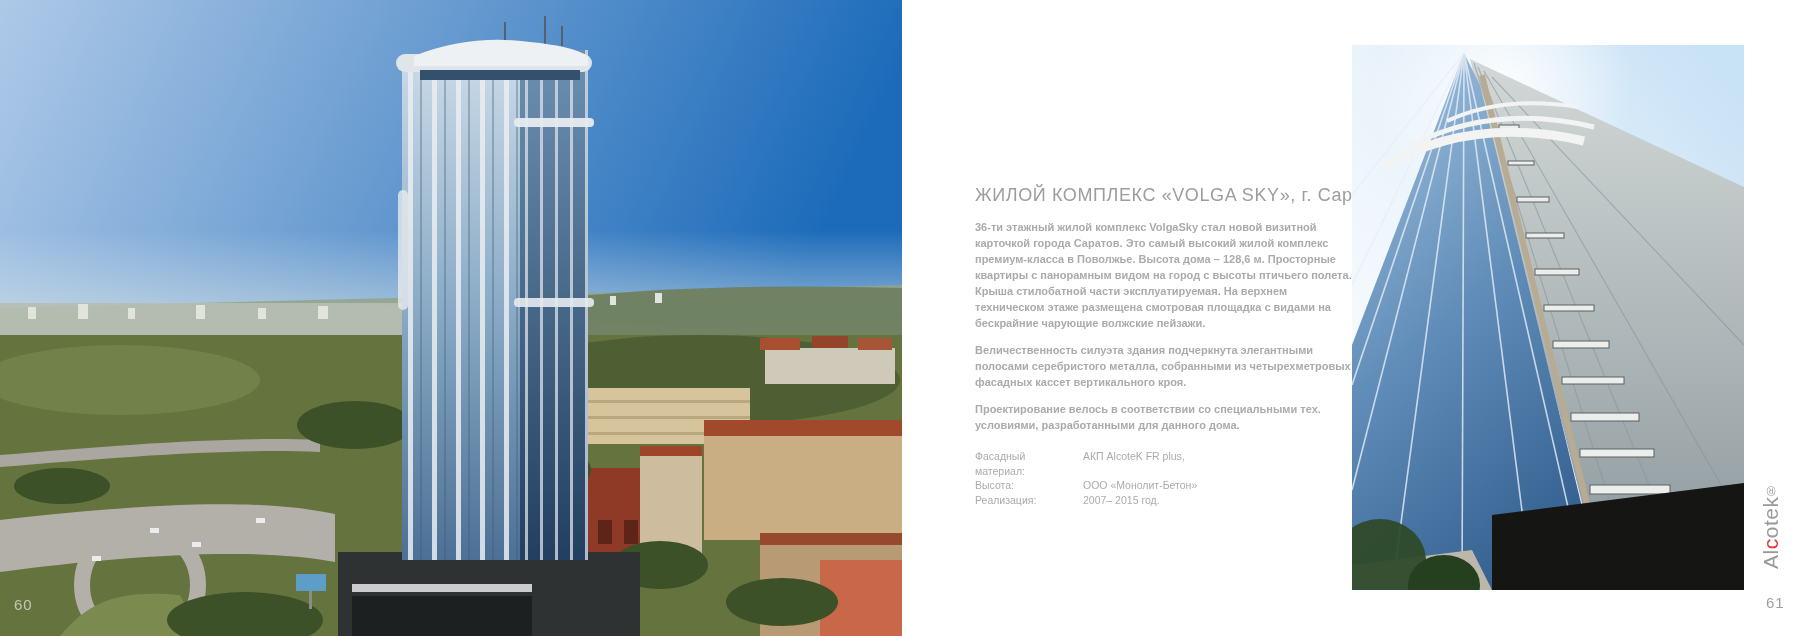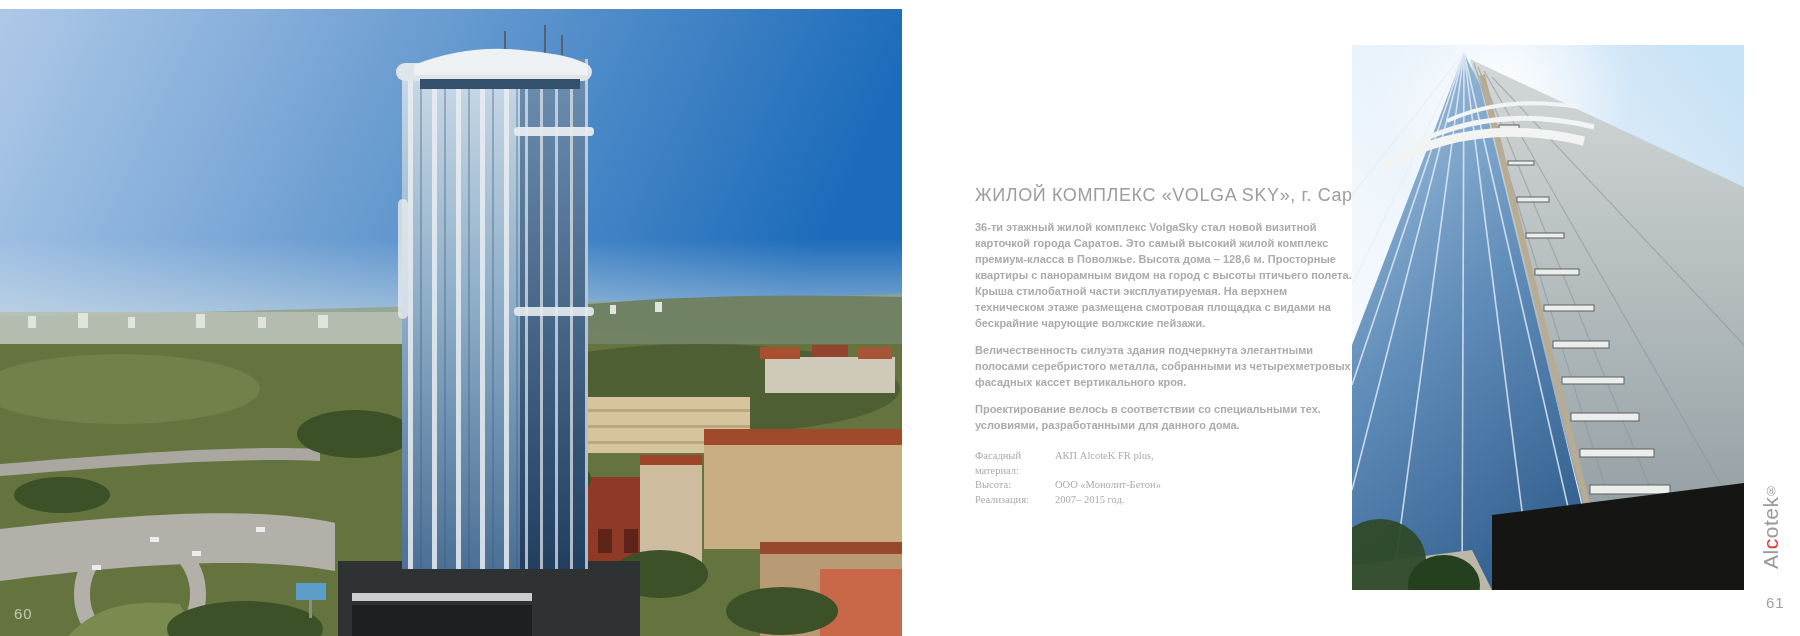--- a/index.html
+++ b/index.html
@@ -1,40 +1,40 @@
 <!DOCTYPE html>
 <html lang="ru"><head>
 <meta charset="utf-8">
 <style>
   html,body{margin:0;padding:0;background:#ffffff;}
   .spread{
     position:relative;width:1800px;height:636px;overflow:hidden;
     background:#ffffff;font-family:"Liberation Sans",sans-serif;
   }
   
-  .photo-left{position:absolute;left:0;top:9px;width:902px;height:488px;}
+  .photo-left{position:absolute;left:0;top:0;width:902px;height:488px;}
   .photo-left svg{display:block;}
   .page-num-left{
     position:absolute;left:14px;top:596px;font-size:15px;letter-spacing:1px;
     color:rgba(255,255,255,0.60);
   }
   
   .article{position:absolute;left:975px;top:185px;width:380px;color:#a7a9ab;}
   .article h1{
     margin:0 0 13px 0;font-size:18px;font-weight:normal;color:#9b9d9f;
     letter-spacing:0.6px;white-space:nowrap;
   }
   .article p{
     margin:0 0 11px 0;font-size:11px;line-height:16px;font-weight:bold;
     color:#a9abad;
   }
   .specs{margin-top:16px;font-size:10.5px;line-height:14.5px;color:#a9abad;}
-  .spec-row{display:flex;font-family:Liberation Serif, serif;}
+  .spec-row{display:flex;}
   .spec-label{width:80px;flex:0 0 80px;}
-  .spec-value{flex:1;}
+  .spec-value{flex:1;margin-left:28px;}
   
   .photo-right{position:absolute;left:1352px;top:45px;width:392px;height:545px;}
   .photo-right svg{display:block;}
   
   .brand-vertical{
     position:absolute;left:1756px;top:470px;height:110px;width:30px;
     display:flex;align-items:center;justify-content:center;
   }
   .brand-vertical .rot{
     writing-mode:vertical-rl;transform:rotate(180deg);

